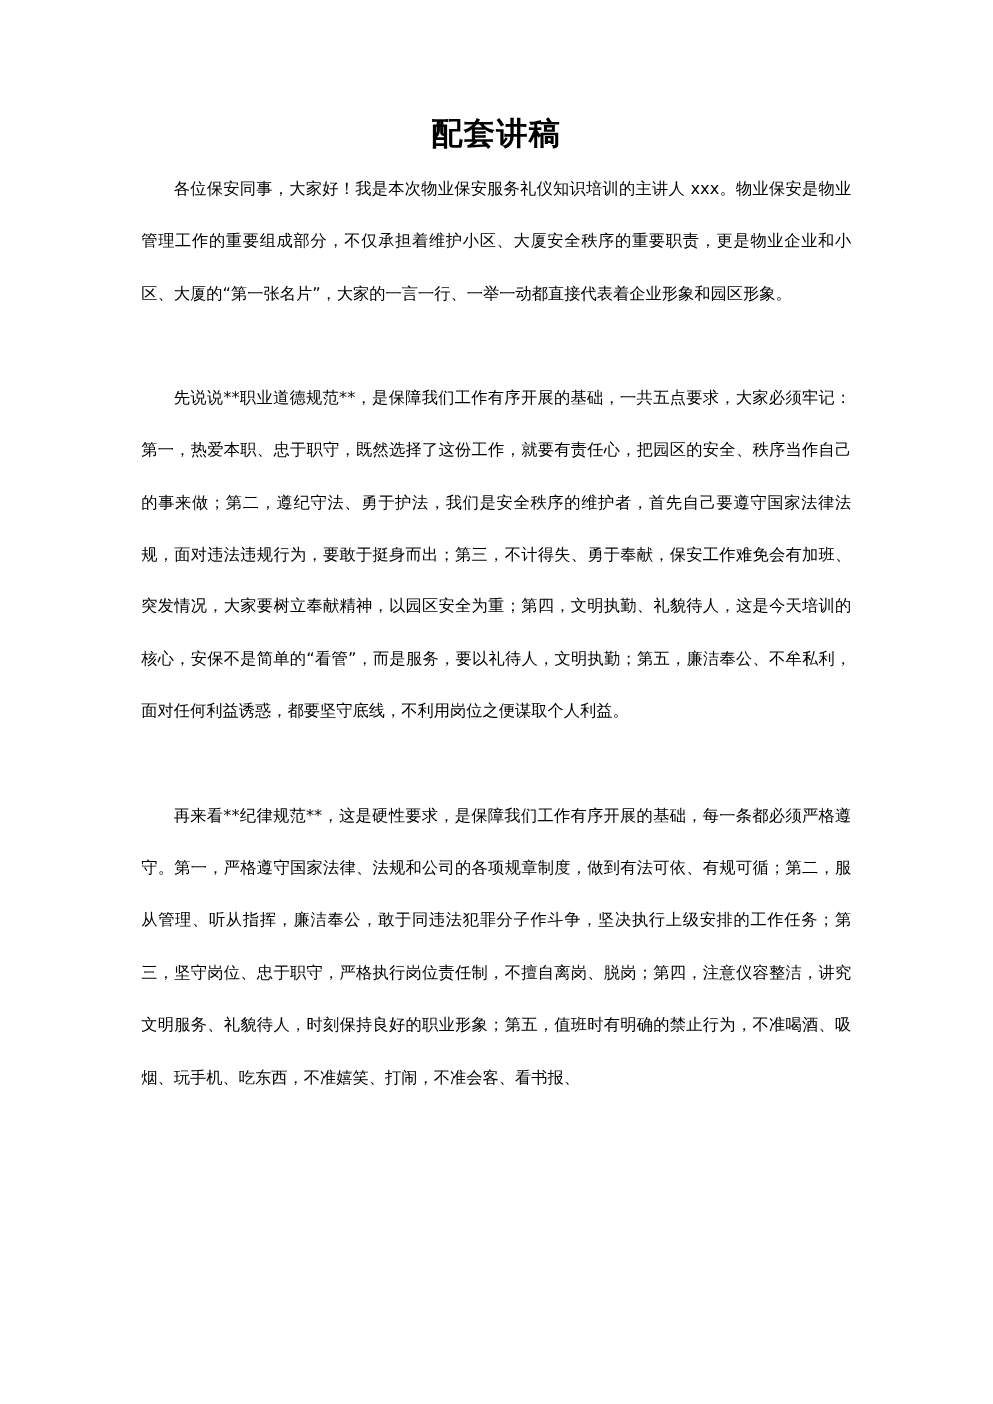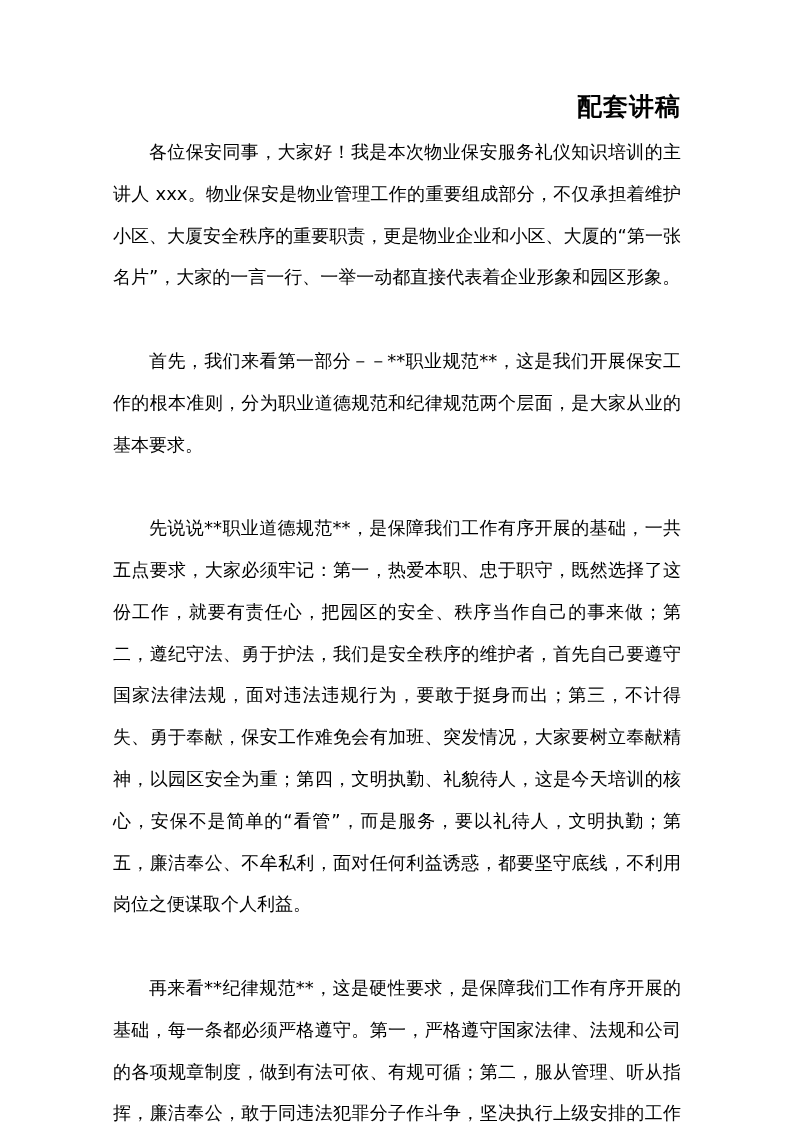--- a/index.html
+++ b/index.html
@@ -24,29 +24,29 @@
   .content {
     position: absolute;
     left: 113px;
     top: 88px;
     width: 568px;
   }
 
   .doc-title {
     font-size: 25px;
     font-weight: bold;
-    text-align: right;
+    text-align: center;
     line-height: 38px;
     letter-spacing: 1px;
     margin: 0 0 5px 0;
     color: #000000;
   }
 
   .para {
-    font-size: 18px;
+    font-size: 13px;
     line-height: 41.8px;
     text-align: justify;
     text-justify: inter-ideograph;
     text-indent: 2em;
     margin: 0;
     color: #000000;
     word-break: break-all;
   }
 
   .para + .para {
@@ -57,20 +57,19 @@
 <body>
 
 <div class="page">
   <div class="content">
 
     <h1 class="doc-title">配套讲稿</h1>
 
     <p class="para">各位保安同事，大家好！我是本次物业保安服务礼仪知识培训的主讲人 xxx。物业保安是物业管理工作的重要组成部分，不仅承担着维护小区、大厦安全秩序的重要职责，更是物业企业和小区、大厦的“第一张名片”，大家的一言一行、一举一动都直接代表着企业形象和园区形象。</p>
 
 
-    <p class="para">首先，我们来看第一部分－－**职业规范**，这是我们开展保安工作的根本准则，分为职业道德规范和纪律规范两个层面，是大家从业的基本要求。</p>
 
     <p class="para">先说说**职业道德规范**，是保障我们工作有序开展的基础，一共五点要求，大家必须牢记：第一，热爱本职、忠于职守，既然选择了这份工作，就要有责任心，把园区的安全、秩序当作自己的事来做；第二，遵纪守法、勇于护法，我们是安全秩序的维护者，首先自己要遵守国家法律法规，面对违法违规行为，要敢于挺身而出；第三，不计得失、勇于奉献，保安工作难免会有加班、突发情况，大家要树立奉献精神，以园区安全为重；第四，文明执勤、礼貌待人，这是今天培训的核心，安保不是简单的“看管”，而是服务，要以礼待人，文明执勤；第五，廉洁奉公、不牟私利，面对任何利益诱惑，都要坚守底线，不利用岗位之便谋取个人利益。</p>
 
     <p class="para">再来看**纪律规范**，这是硬性要求，是保障我们工作有序开展的基础，每一条都必须严格遵守。第一，严格遵守国家法律、法规和公司的各项规章制度，做到有法可依、有规可循；第二，服从管理、听从指挥，廉洁奉公，敢于同违法犯罪分子作斗争，坚决执行上级安排的工作任务；第三，坚守岗位、忠于职守，严格执行岗位责任制，不擅自离岗、脱岗；第四，注意仪容整洁，讲究文明服务、礼貌待人，时刻保持良好的职业形象；第五，值班时有明确的禁止行为，不准喝酒、吸烟、玩手机、吃东西，不准嬉笑、打闹，不准会客、看书报、</p>
 
   </div>
 </div>
 
 </body></html>

